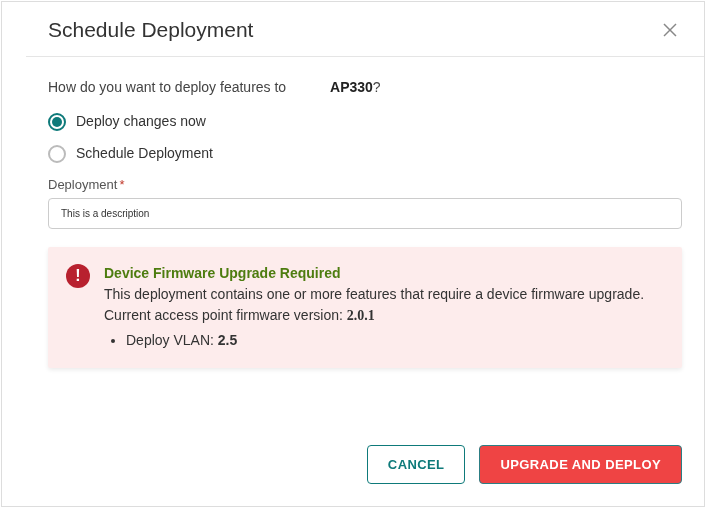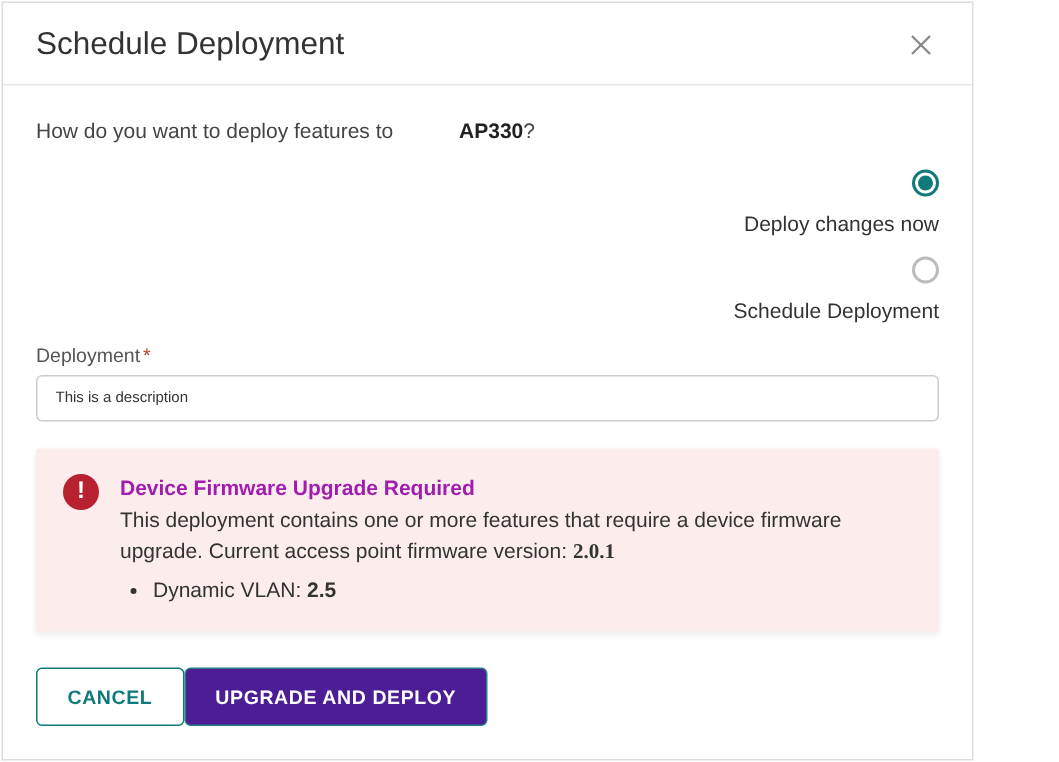--- a/index.html
+++ b/index.html
@@ -4,27 +4,28 @@
 <style>
   * { box-sizing: border-box; margin: 0; padding: 0; }
   body {
     font-family: "Segoe UI", Arial, sans-serif;
     background: #fff;
     width: 706px;
     height: 508px;
     overflow: hidden;
   }
   .dialog {
-    width: 648px;
+    width: 704px;
     height: 506px;
     border: 1px solid #ddd;
     background: #fff;
     margin: 1px;
     display: flex;
     flex-direction: column;
+    padding-left: 24px;
   }
   .header {
     display: flex;
     align-items: center;
     justify-content: space-between;
     padding: 16px 22px 14px 22px;
     border-bottom: 1px solid #e5e5e5;
   }
   .header-title {
     font-size: 21px;
@@ -47,25 +48,24 @@
   }
   .prompt {
     font-size: 14px;
     color: #444;
     margin-bottom: 18px;
   }
   .prompt b { font-weight: 700; color: #222; margin-left: 40px; }
   .radio-group { margin-bottom: 14px; }
   .radio-row {
     display: flex;
-    align-items: flex-end;
+    align-items: flex-start;
     gap: 10px;
     margin-bottom: 14px;
     cursor: pointer;
-    flex-direction: column;
   }
   .radio {
     width: 18px;
     height: 18px;
     border-radius: 50%;
     border: 2px solid #bbb;
     display: flex;
     align-items: center;
     justify-content: center;
     flex-shrink: 0;
@@ -122,50 +122,52 @@
     flex-shrink: 0;
     margin-top: 1px;
   }
   .alert-content {
     font-size: 14px;
     color: #333;
     line-height: 1.45;
   }
   .alert-title {
     font-weight: 700;
-    color: #a21caf;
+    color: #4d7c0f;
     margin-bottom: 1px;
   }
   .alert-body b { font-weight: 700; font-family: Liberation Serif, serif; }
   .alert-list {
     margin-top: 4px;
     padding-left: 22px;
   }
   .alert-list li { font-size: 14px; }
   .alert-list b { font-weight: 700; }
   .footer {
     display: flex;
+    justify-content: flex-end;
+    gap: 14px;
     padding: 14px 22px 22px 22px;
   }
   .btn {
     font-size: 13px;
     font-weight: 700;
     letter-spacing: 0.4px;
     padding: 11px 20px;
     border-radius: 4px;
     cursor: pointer;
     text-transform: uppercase;
   }
   .btn-secondary {
     background: #fff;
     color: #0e7a7a;
     border: 1.5px solid #0e7a7a;
   }
   .btn-primary {
-    background: #4c1d95;
+    background: #ef4444;
     color: #fff;
     border: 1.5px solid #2c7e84;
   }
 </style>
 </head>
 <body>
 
 <div class="dialog">
 
   <div class="header">
@@ -204,21 +206,21 @@
 
     <div class="alert">
       <div class="alert-icon">!</div>
       <div class="alert-content">
         <div class="alert-title">Device Firmware Upgrade Required</div>
         <div class="alert-body">
           <span>This deployment contains one or more features that require a device firmware upgrade. Current access point firmware version: </span><b>2.0.1</b>
         </div>
         <ul class="alert-list">
           <li>
-            <span>Dynamic VLAN</span>: <b>2.5</b>
+            <span>Deploy VLAN</span>: <b>2.5</b>
           </li>
         </ul>
       </div>
     </div>
 
   </div>
 
   <div class="footer">
     <div class="btn btn-secondary">Cancel</div>
     <div class="btn btn-primary">Upgrade and Deploy</div>

